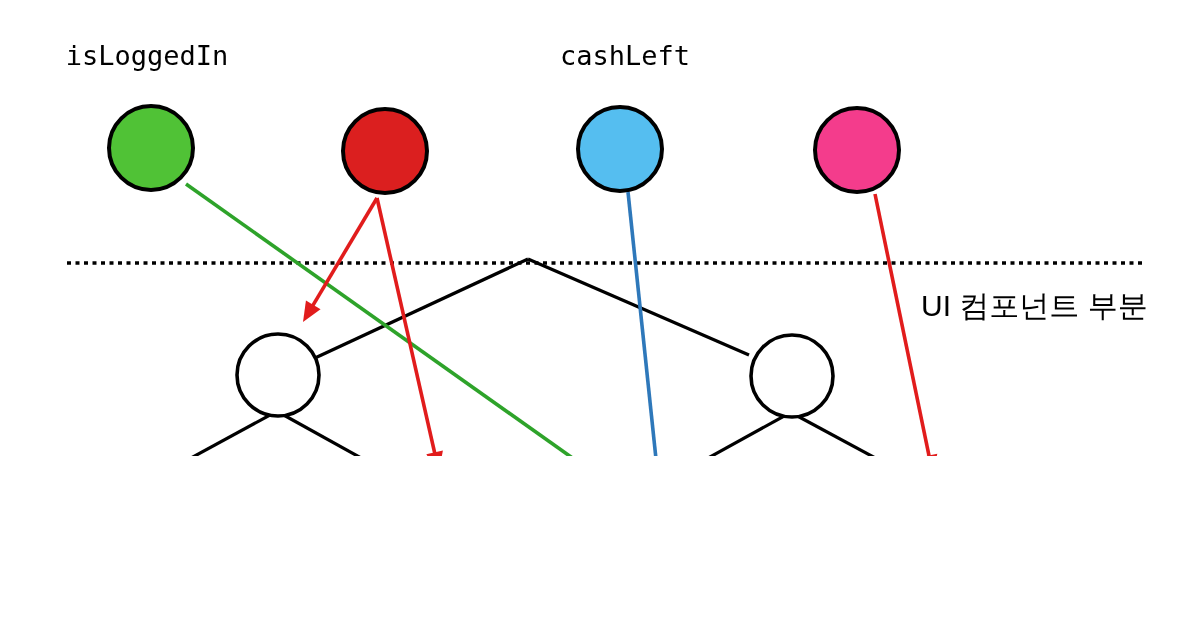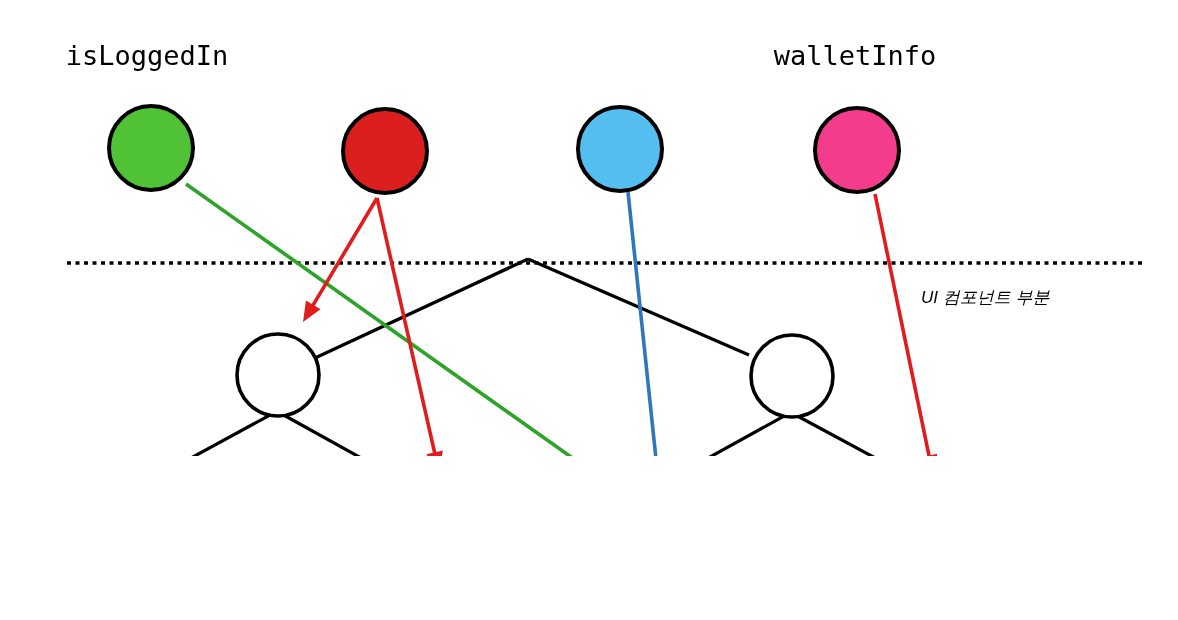--- a/index.html
+++ b/index.html
@@ -19,24 +19,23 @@
     font-size:27px;
     font-weight:500;
     color:#000000;
     white-space:nowrap;
   }
   .section-caption{
     position:absolute;
     left:921px;
     top:286px;
     font-family:"Liberation Sans","DejaVu Sans",sans-serif;
-    font-size:17px;
+    font-size:30px;
     color:#000000;
     white-space:nowrap;
-    font-style:italic;
   }
 </style>
 </head>
 <body>
 
 <div class="stage">
   <svg id="scene" width="1178" height="620" viewBox="0 0 1178 620">
       <line x1="528" y1="259" x2="315" y2="358" stroke="#000000" stroke-width="3.2"></line>
       <line x1="528" y1="259" x2="749" y2="355" stroke="#000000" stroke-width="3.2"></line>
       <line x1="294" y1="402" x2="134" y2="489" stroke="#000000" stroke-width="3.2"></line>
@@ -60,16 +59,16 @@
       <polygon points="303,322 305.9500932302454,300.46985950039203 320.54820714892463,309.1816371615393" fill="#E11C1C"></polygon>
       <line x1="377" y1="198" x2="435.6895318776565" y2="457.3698666851273" stroke="#E11C1C" stroke-width="3.6"></line>
       <polygon points="439,472 426.2956336251142,454.36908751616437 442.8764513819699,450.6172236441751" fill="#E11C1C"></polygon>
       <line x1="628" y1="192" x2="656.4351588352948" y2="463.08184756314495" stroke="#2E78BA" stroke-width="3.6"></line>
       <polygon points="658,478 647.4599253995086,458.9958734108595 664.3671648279444,457.2223867575271" fill="#2E78BA"></polygon>
       <line x1="875" y1="194" x2="929.9678311424717" y2="460.30966467300914" stroke="#E11C1C" stroke-width="3.6"></line>
       <polygon points="933,475 920.6325848380008,457.1311152499449 937.2816315419237,453.6946572114128" fill="#E11C1C"></polygon>
     </svg>
 
   <div class="state-label" style="left:147px">isLoggedIn</div>
-  <div class="state-label" style="left:855px">walletInfo</div>
+  <div class="state-label" style="left:625px">cashLeft</div>
 
   <div class="section-caption">UI 컴포넌트 부분</div>
 </div>
 
 </body></html>

